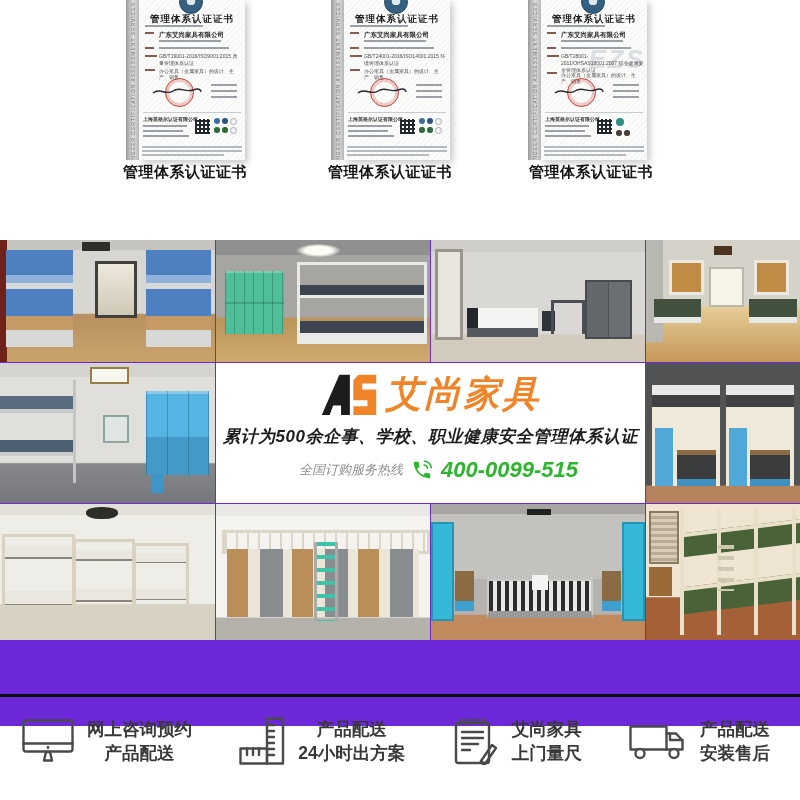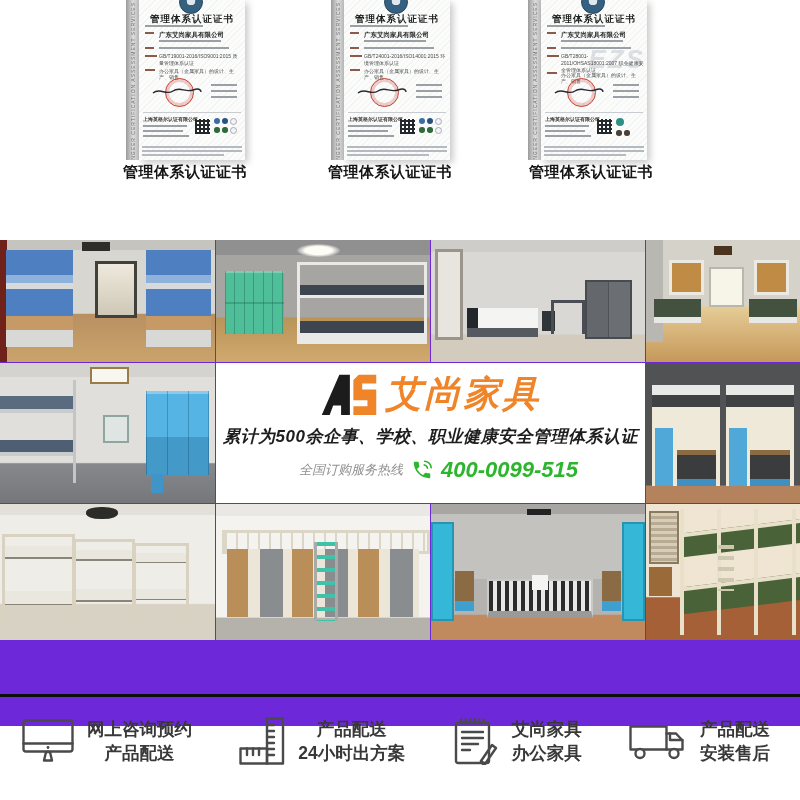--- a/index.html
+++ b/index.html
@@ -450,21 +450,21 @@
         <line x1="30.5" y1="2.5" x2="30.5" y2="6"></line>
       <line x1="9" y1="15" x2="30" y2="15"></line>
         <line x1="9" y1="21" x2="30" y2="21"></line>
       <line x1="9" y1="27" x2="25" y2="27"></line>
         <line x1="9" y1="33" x2="17" y2="33"></line>
       <path d="M28,44 L39,28 L43,31 L32,47 Z"></path>
       <line x1="28" y1="44" x2="30" y2="47"></line>
     </svg>
     <div class="txt">
       <div>艾尚家具</div>
-      <div>办公家具</div>
+      <div>上门量尺</div>
     </div>
   </div>
 
   <div class="service">
     <svg width="58" height="40" viewBox="0 0 58 40" class="sicon">
       <rect x="1.5" y="5.5" width="36" height="23"></rect>
       <path d="M37.5,12.5 H47 L53.5,19.5 V28.5 H37.5"></path>
       <path d="M41,12.5 L41,19 H53.5"></path>
       <circle cx="11" cy="32.5" r="4.5" fill="#ffffff"></circle>
       <circle cx="45" cy="32.5" r="4.5" fill="#ffffff"></circle>

